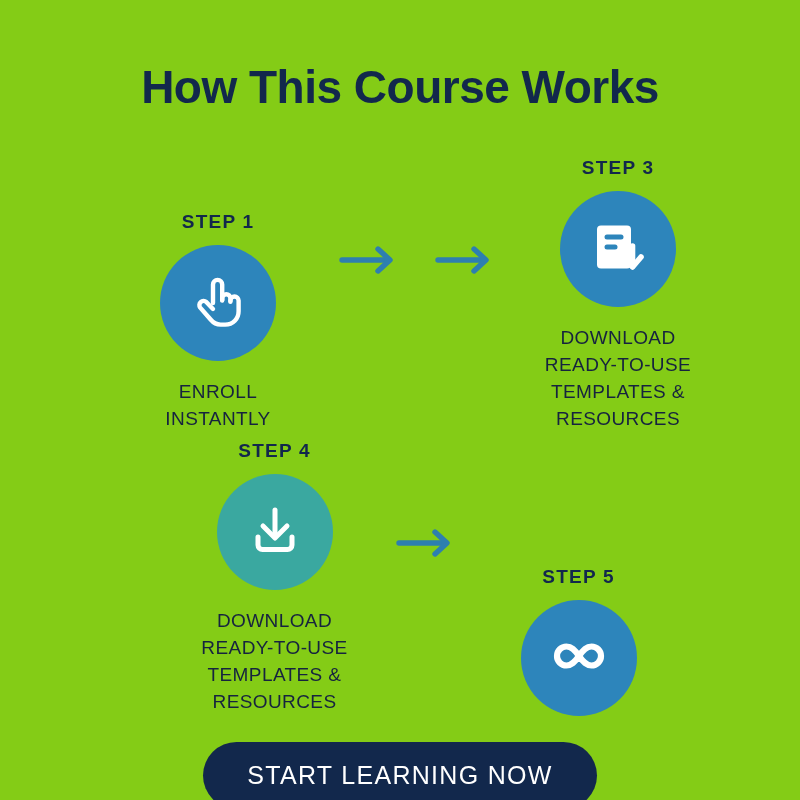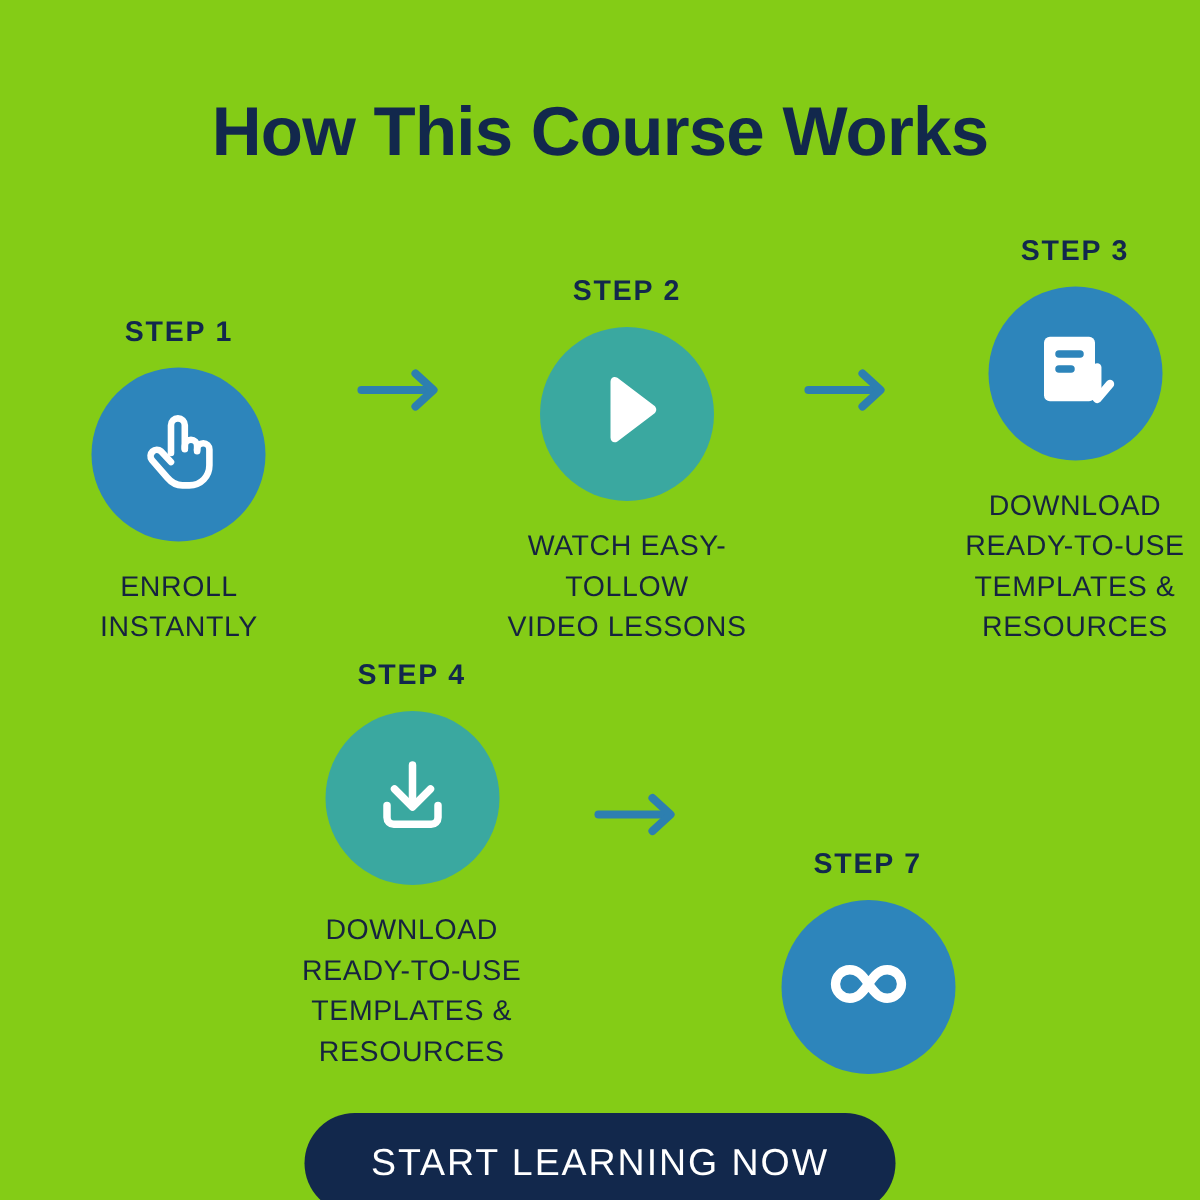--- a/index.html
+++ b/index.html
@@ -145,34 +145,20 @@
 INSTANTLY</div>
     </div>
 
     <div class="arrow">
       <svg width="62" height="30" viewBox="0 0 62 30" fill="none" stroke="#2d7fb0" stroke-width="5.4" stroke-linecap="round" stroke-linejoin="round">
         <line x1="3" y1="15" x2="50" y2="15"></line>
         <polyline points="39,4 51,15 39,26"></polyline>
       </svg>
     </div>
 
-    <div class="step">
-      <div class="step-label">STEP 2</div>
-      <div class="circle teal">
-        <span>
-          <svg width="62" height="62" viewBox="0 0 62 62" fill="#ffffff">
-            <path d="M20 12.5 C20 9.8 22.4 8.4 24.6 9.9 L49 28.4
-                     c2 1.4 2 4.1 0 5.5 L24.6 52.3
-                     C22.4 53.8 20 52.4 20 49.7 Z"></path>
-          </svg>
-        </span>
-      </div>
-      <div class="step-caption">WATCH EASY-TOLLOW
-VIDEO LESSONS</div>
-    </div>
 
     <div class="arrow">
       <svg width="62" height="30" viewBox="0 0 62 30" fill="none" stroke="#2d7fb0" stroke-width="5.4" stroke-linecap="round" stroke-linejoin="round">
         <line x1="3" y1="15" x2="50" y2="15"></line>
         <polyline points="39,4 51,15 39,26"></polyline>
       </svg>
     </div>
 
     <div class="step">
       <div class="step-label">STEP 3</div>
@@ -216,21 +202,21 @@
     </div>
 
     <div class="arrow">
       <svg width="62" height="30" viewBox="0 0 62 30" fill="none" stroke="#2d7fb0" stroke-width="5.4" stroke-linecap="round" stroke-linejoin="round">
         <line x1="3" y1="15" x2="50" y2="15"></line>
         <polyline points="39,4 51,15 39,26"></polyline>
       </svg>
     </div>
 
     <div class="step">
-      <div class="step-label">STEP 7</div>
+      <div class="step-label">STEP 5</div>
       <div class="circle blue">
         <span>
           <svg width="64" height="64" viewBox="0 0 64 64" fill="none" stroke="#ffffff" stroke-width="6.2" stroke-linecap="round" stroke-linejoin="round">
             <path d="M32 32
                      c-4.5 -6.5 -7.6 -9.5 -12.5 -9.5
                      a9.5 9.5 0 0 0 0 19
                      c4.9 0 8 -3 12.5 -9.5
                      c4.5 -6.5 7.6 -9.5 12.5 -9.5
                      a9.5 9.5 0 0 1 0 19
                      c-4.9 0 -8 -3 -12.5 -9.5 Z"></path>

